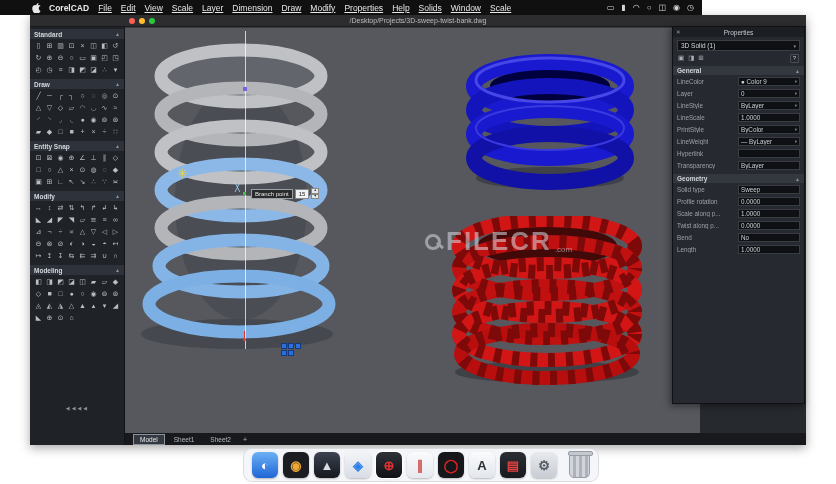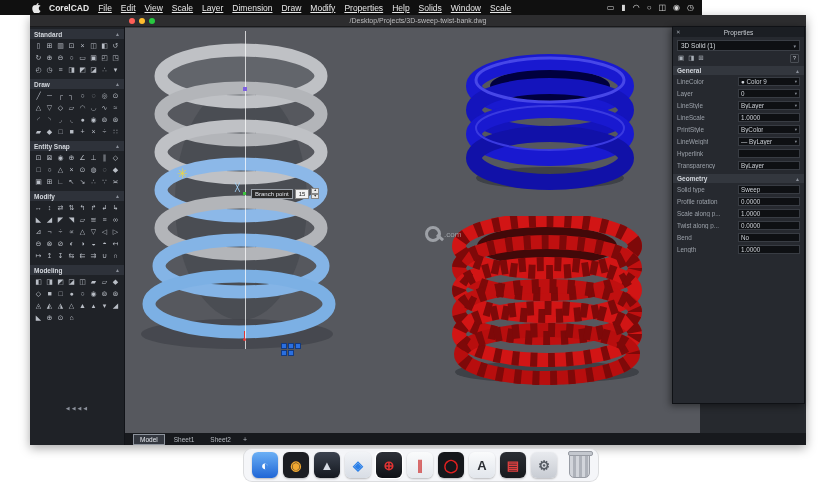--- a/index.html
+++ b/index.html
@@ -497,20 +497,21 @@
     <div class="grips">
       <span class="grip"></span>
       <span class="grip"></span>
       <span class="grip"></span>
       <span class="grip"></span>
       <span class="grip"></span>
     </div>
 
     <div class="watermark">
       <span class="wm-lens"></span>
+      <span class="wm-text">FILECR</span>
       <span class="wm-com">.com</span>
     </div>
   </div>
 
   <div class="tabstrip">
     <div class="tabs-host">
 
         <span class="tab active">Model</span>
 
         <span class="tab">Sheet1</span>

